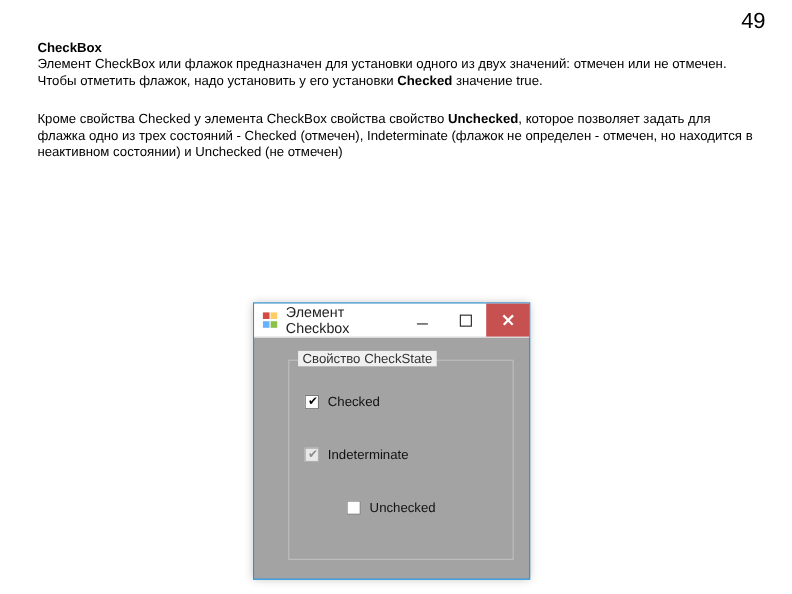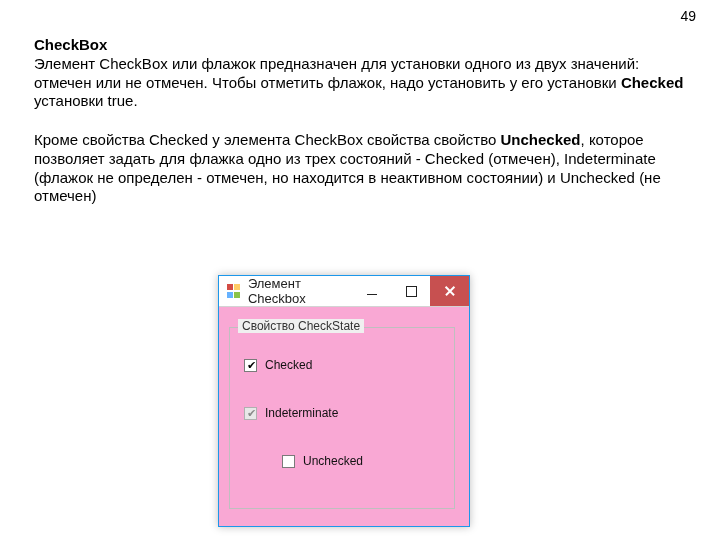--- a/index.html
+++ b/index.html
@@ -9,51 +9,51 @@
     height: 540px;
     background: #ffffff;
     font-family: Arial, Helvetica, sans-serif;
     color: #000;
     position: relative;
   }
   .page-number {
     position: absolute;
     top: 8px;
     right: 24px;
-    font-size: 14px;
+    font-size: 20px;
   }
   .content {
     position: absolute;
     top: 36px;
     left: 34px;
     width: 652px;
-    font-size: 15px;
+    font-size: 12px;
     line-height: 1.25;
   }
   .heading {
     font-weight: bold;
   }
   .para {
     margin: 0 0 4px 0;
   }
   .gap {
     height: 16px;
   }
   .bold {
     font-weight: bold;
   }
   
   .win {
     position: absolute;
-    left: 218px;
+    left: 230px;
     top: 275px;
     width: 250px;
     height: 250px;
     box-shadow: 0 0 8px rgba(0,0,0,0.25);
-    background: #f9a8d4;
+    background: #a3a3a3;
     border: 1px solid #1c97ea;
   }
   .titlebar {
     height: 30px;
     background: #ffffff;
     border-bottom: 1px solid #d3d3d3;
     display: flex;
     align-items: center;
   }
   .titlebar-icon {
@@ -107,21 +107,21 @@
     position:absolute; width:12px; height:1.5px; background:#fff;
   }
   .btn-close { position:relative; }
   .btn-close .x1 { transform: rotate(45deg); }
   .btn-close .x2 { transform: rotate(-45deg); }
   .client {
     position: relative;
     width: 100%;
     height: calc(100% - 30px);
     box-sizing: border-box;
-    padding: 10px 14px 10px 10px;
+    padding: 10px 14px 10px 31px;
   }
   .groupbox {
     position: relative;
     border: 1px solid #bfbfbf;
     height: 180px;
     margin-top: 10px;
   }
   .group-label {
     position: absolute;
     top: -9px;
@@ -169,21 +169,21 @@
 </style>
 </head>
 <body>
 
 <div class="page-number">49</div>
 
 <div class="content">
   <div class="heading">CheckBox</div>
 
   <p class="para">
-    <span>Элемент CheckBox или флажок предназначен для установки одного из двух значений: отмечен или не отмечен. Чтобы отметить флажок, надо установить у его установки </span><span class="bold">Checked</span><span> установки true.</span>
+    <span>Элемент CheckBox или флажок предназначен для установки одного из двух значений: отмечен или не отмечен. Чтобы отметить флажок, надо установить у его установки </span><span class="bold">Checked</span><span> значение true.</span>
   </p>
 
   <div class="gap"></div>
 
   <p class="para">
     <span>Кроме свойства Checked у элемента CheckBox свойства свойство </span><span class="bold">Unchecked</span><span>, которое позволяет задать для флажка одно из трех состояний - Checked (отмечен), Indeterminate (флажок не определен - отмечен, но находится в неактивном состоянии) и Unchecked (не отмечен)</span>
   </p>
 </div>
 
 <div class="win">

